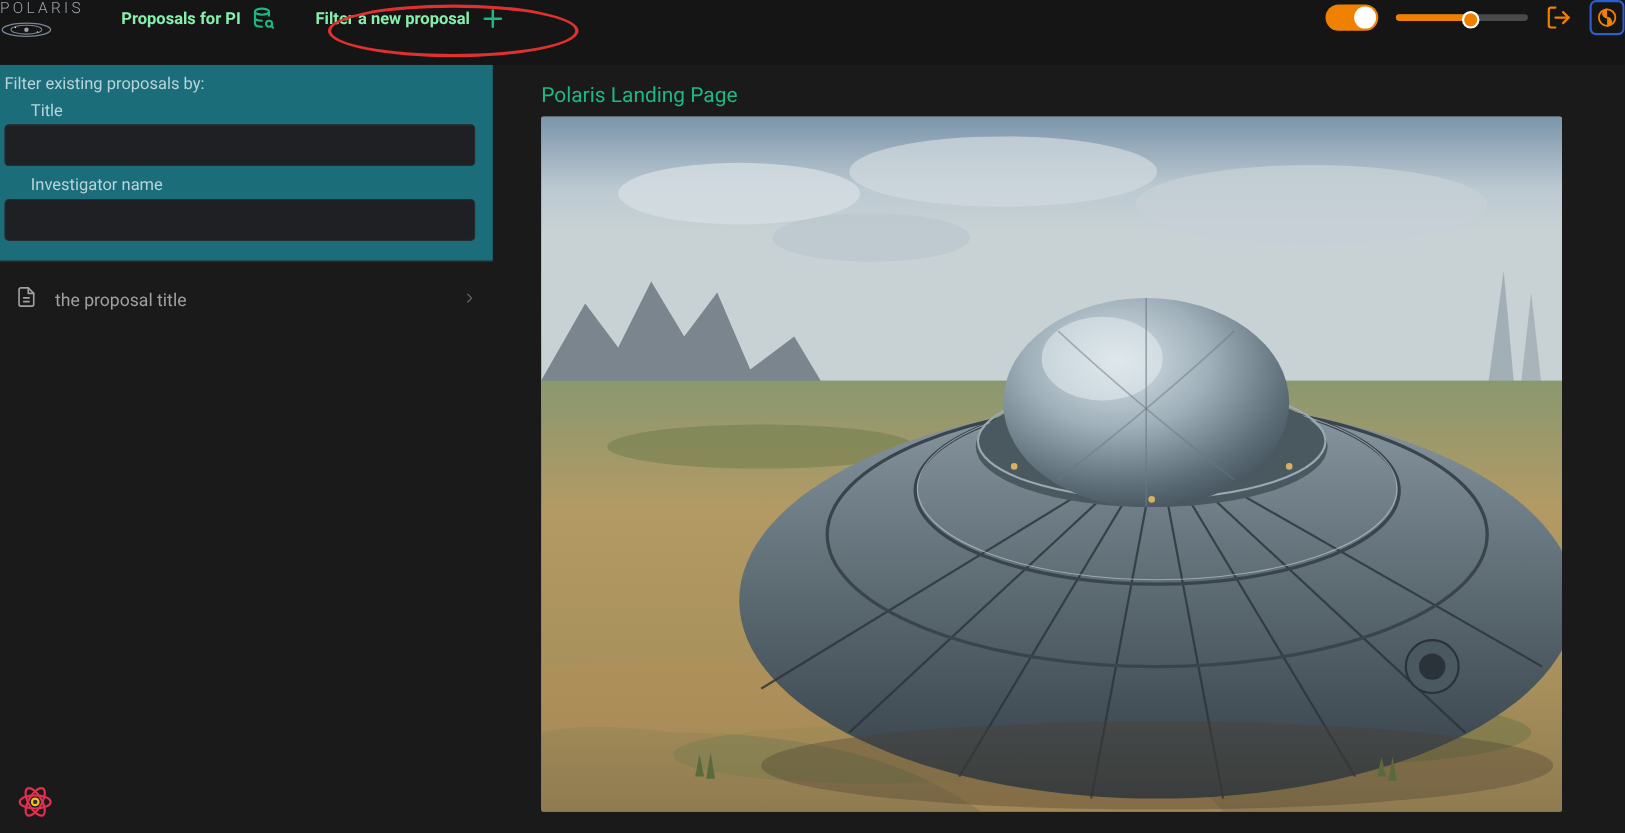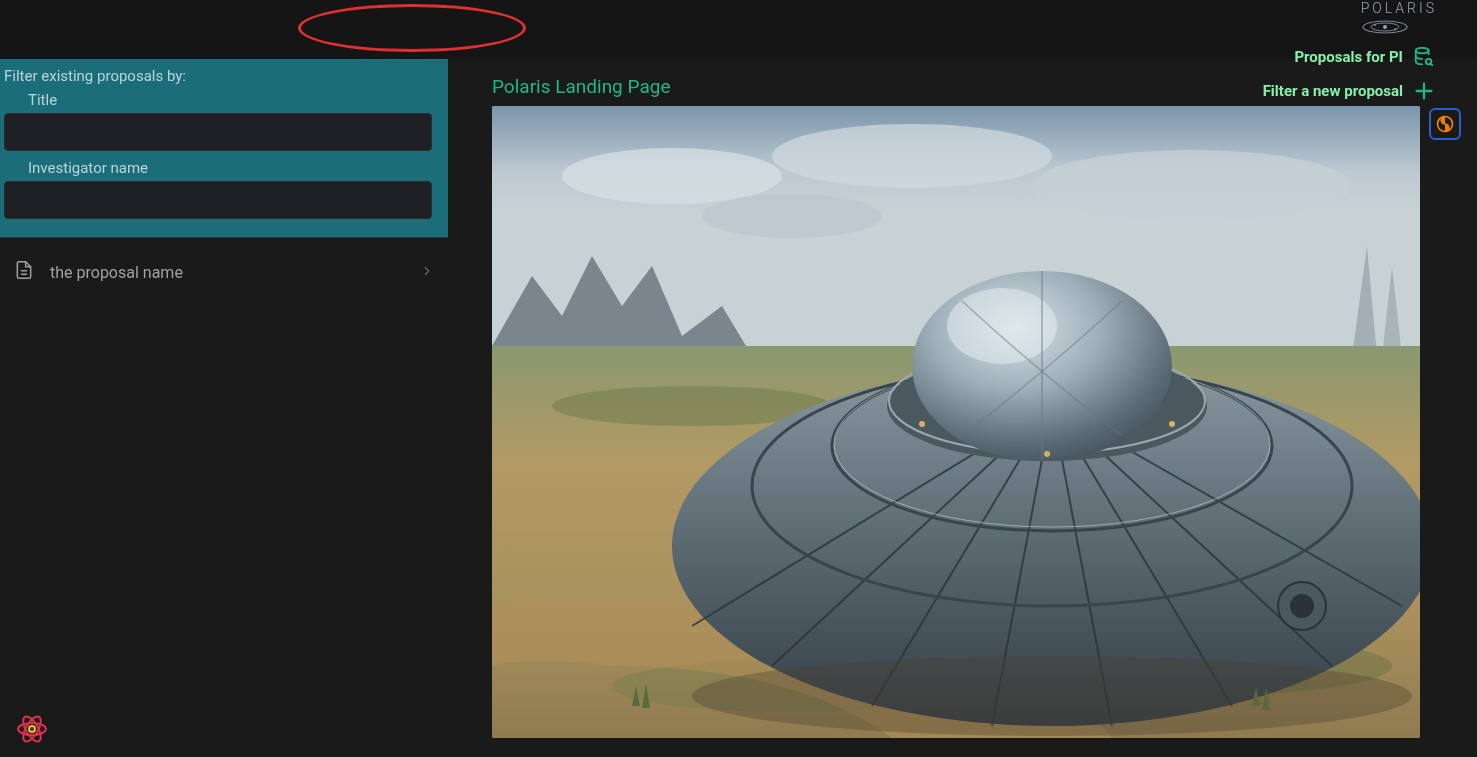--- a/index.html
+++ b/index.html
@@ -8,24 +8,23 @@
       background: #1a1a1a;
       color: #c0c0c0;
       width: 1477px;
       height: 757px;
       overflow: hidden;
     }
     .header {
       height: 59px;
       background: #151515;
       display: flex;
-      align-items: flex-end;
-      padding: 0 16px;
+      align-items: flex-start;
+      padding: 0 0;
       position: relative;
-      flex-direction: column;
     }
     .logo {
       display: flex;
       align-items: center;
       margin-right: 24px;
     }
     .logo-text {
       font-size: 14px;
       letter-spacing: 3px;
       color: #9da5b0;
@@ -281,21 +280,21 @@
   <div class="proposal-list">
     <div class="proposal-item">
       <span class="doc-icon">
         <svg width="20" height="20" viewBox="0 0 24 24" fill="none" stroke="#a0a0a0" stroke-width="1.8" stroke-linecap="round" stroke-linejoin="round">
           <path d="M14 2H6a2 2 0 0 0-2 2v16a2 2 0 0 0 2 2h12a2 2 0 0 0 2-2V8z"></path>
           <polyline points="14 2 14 8 20 8"></polyline>
           <line x1="9" y1="13" x2="15" y2="13"></line>
           <line x1="9" y1="17" x2="15" y2="17"></line>
         </svg>
       </span>
-      <span>the proposal name</span>
+      <span>the proposal title</span>
       <span class="chevron">
         <svg width="14" height="14" viewBox="0 0 24 24" fill="none" stroke="#666" stroke-width="2" stroke-linecap="round" stroke-linejoin="round">
           <polyline points="9 18 15 12 9 6"></polyline>
         </svg>
       </span>
     </div>
   </div>
 
   <div class="flower-badge">
     <svg width="36" height="36" viewBox="0 0 36 36">

